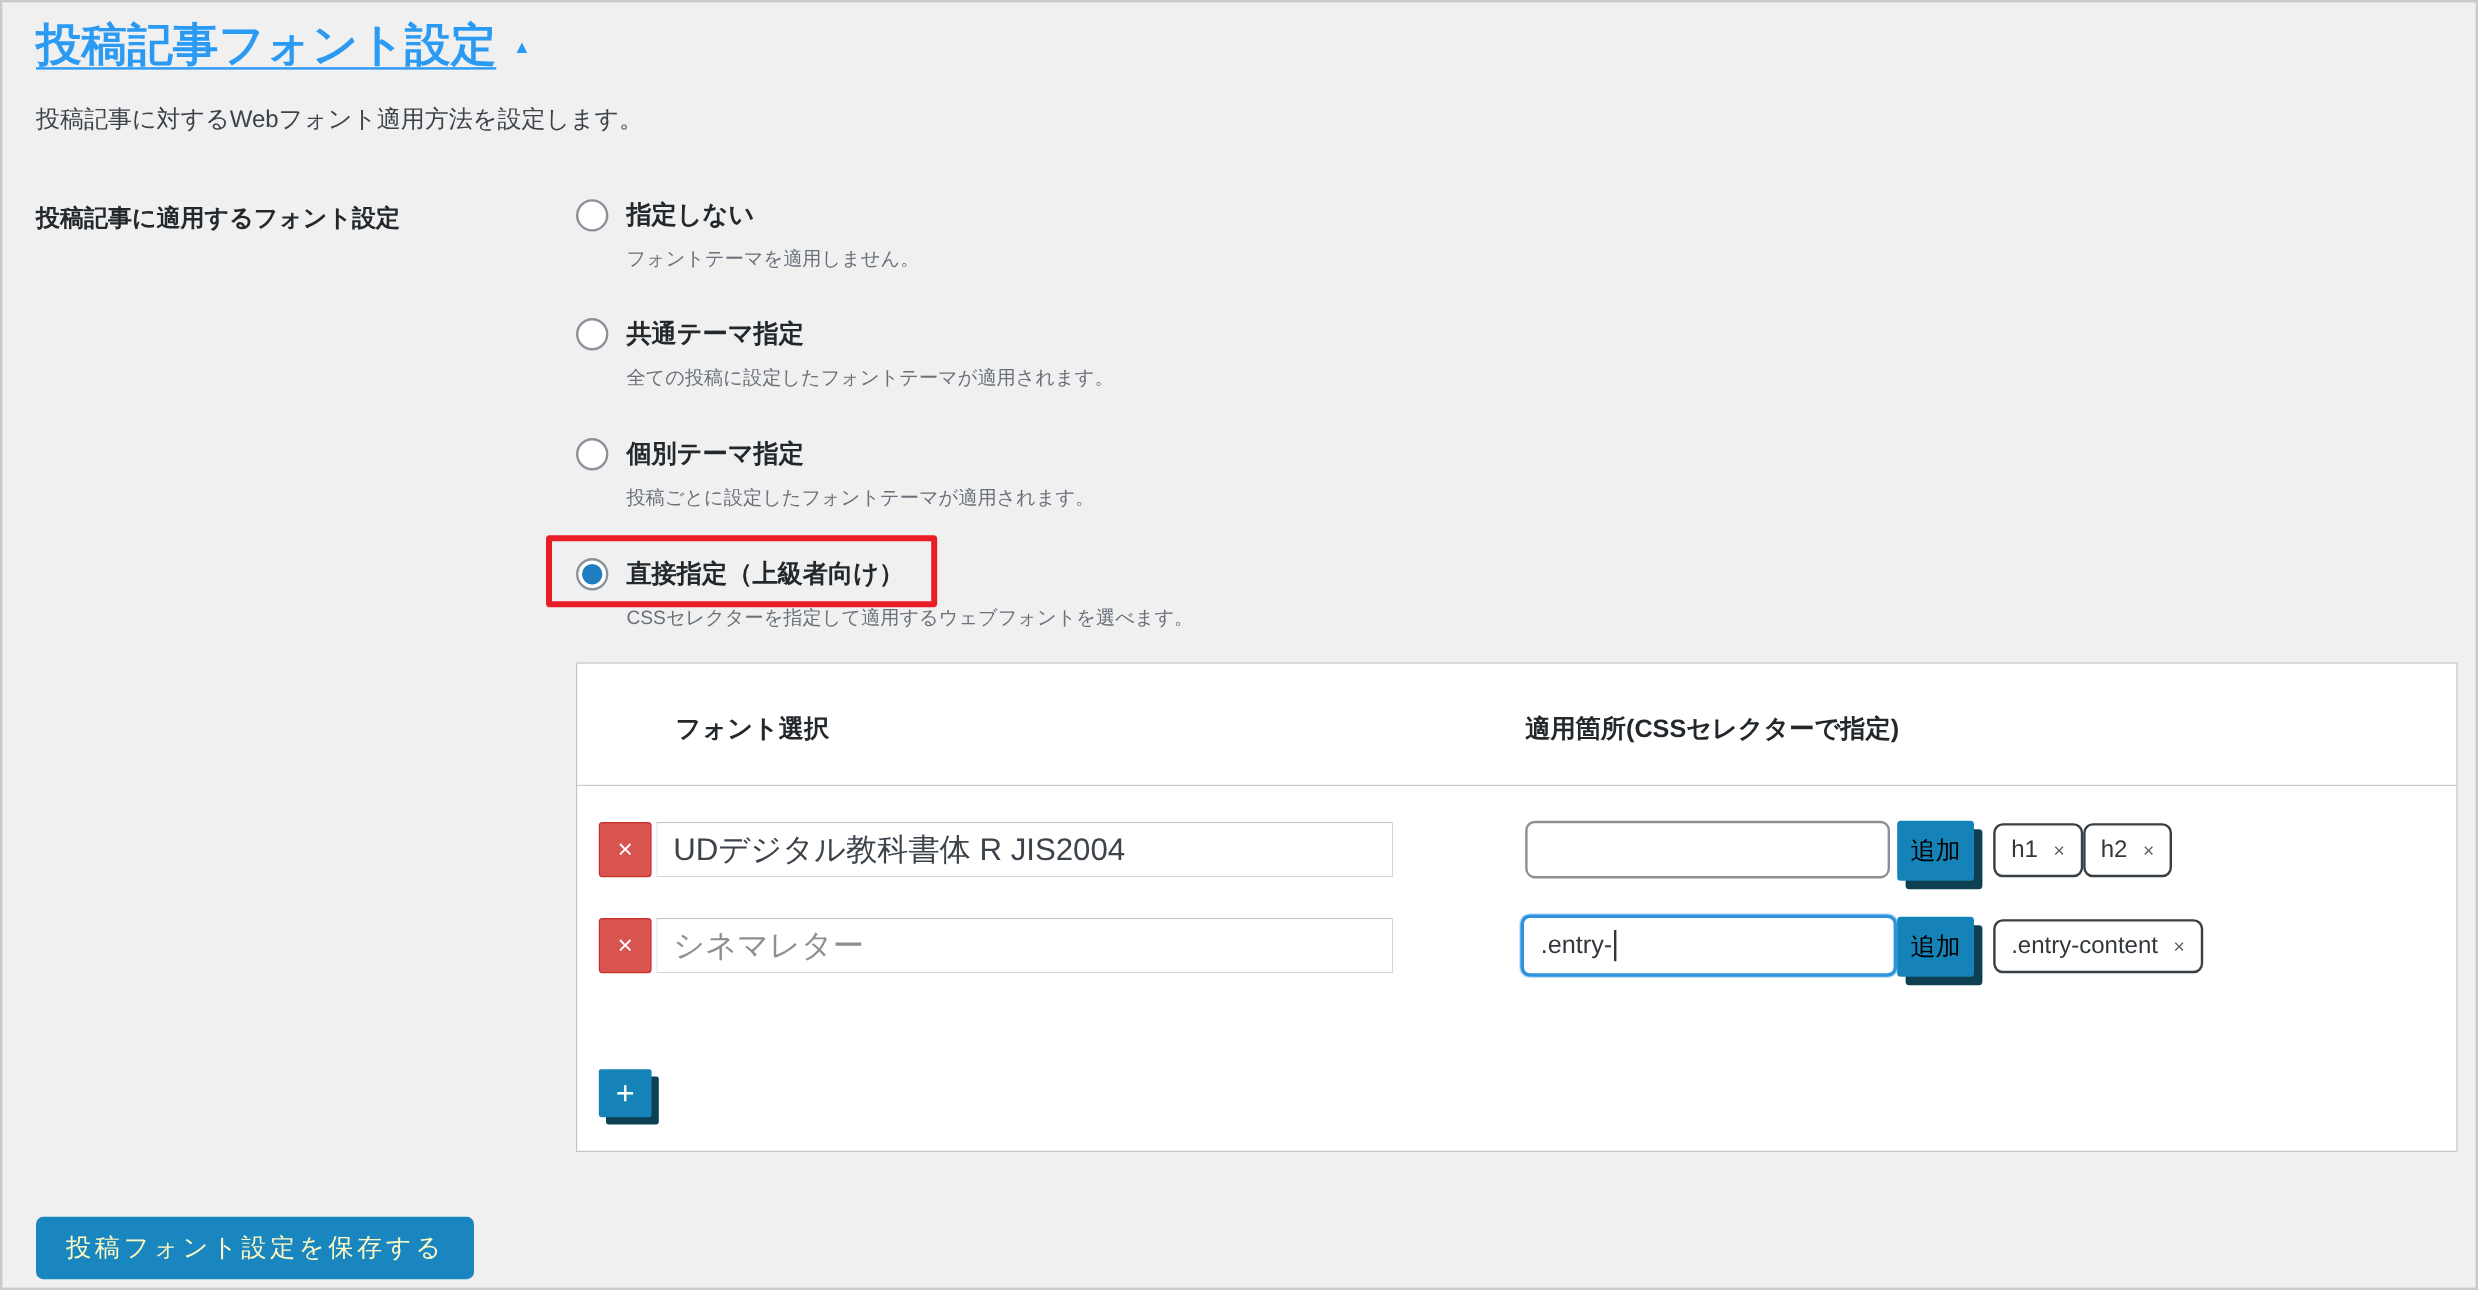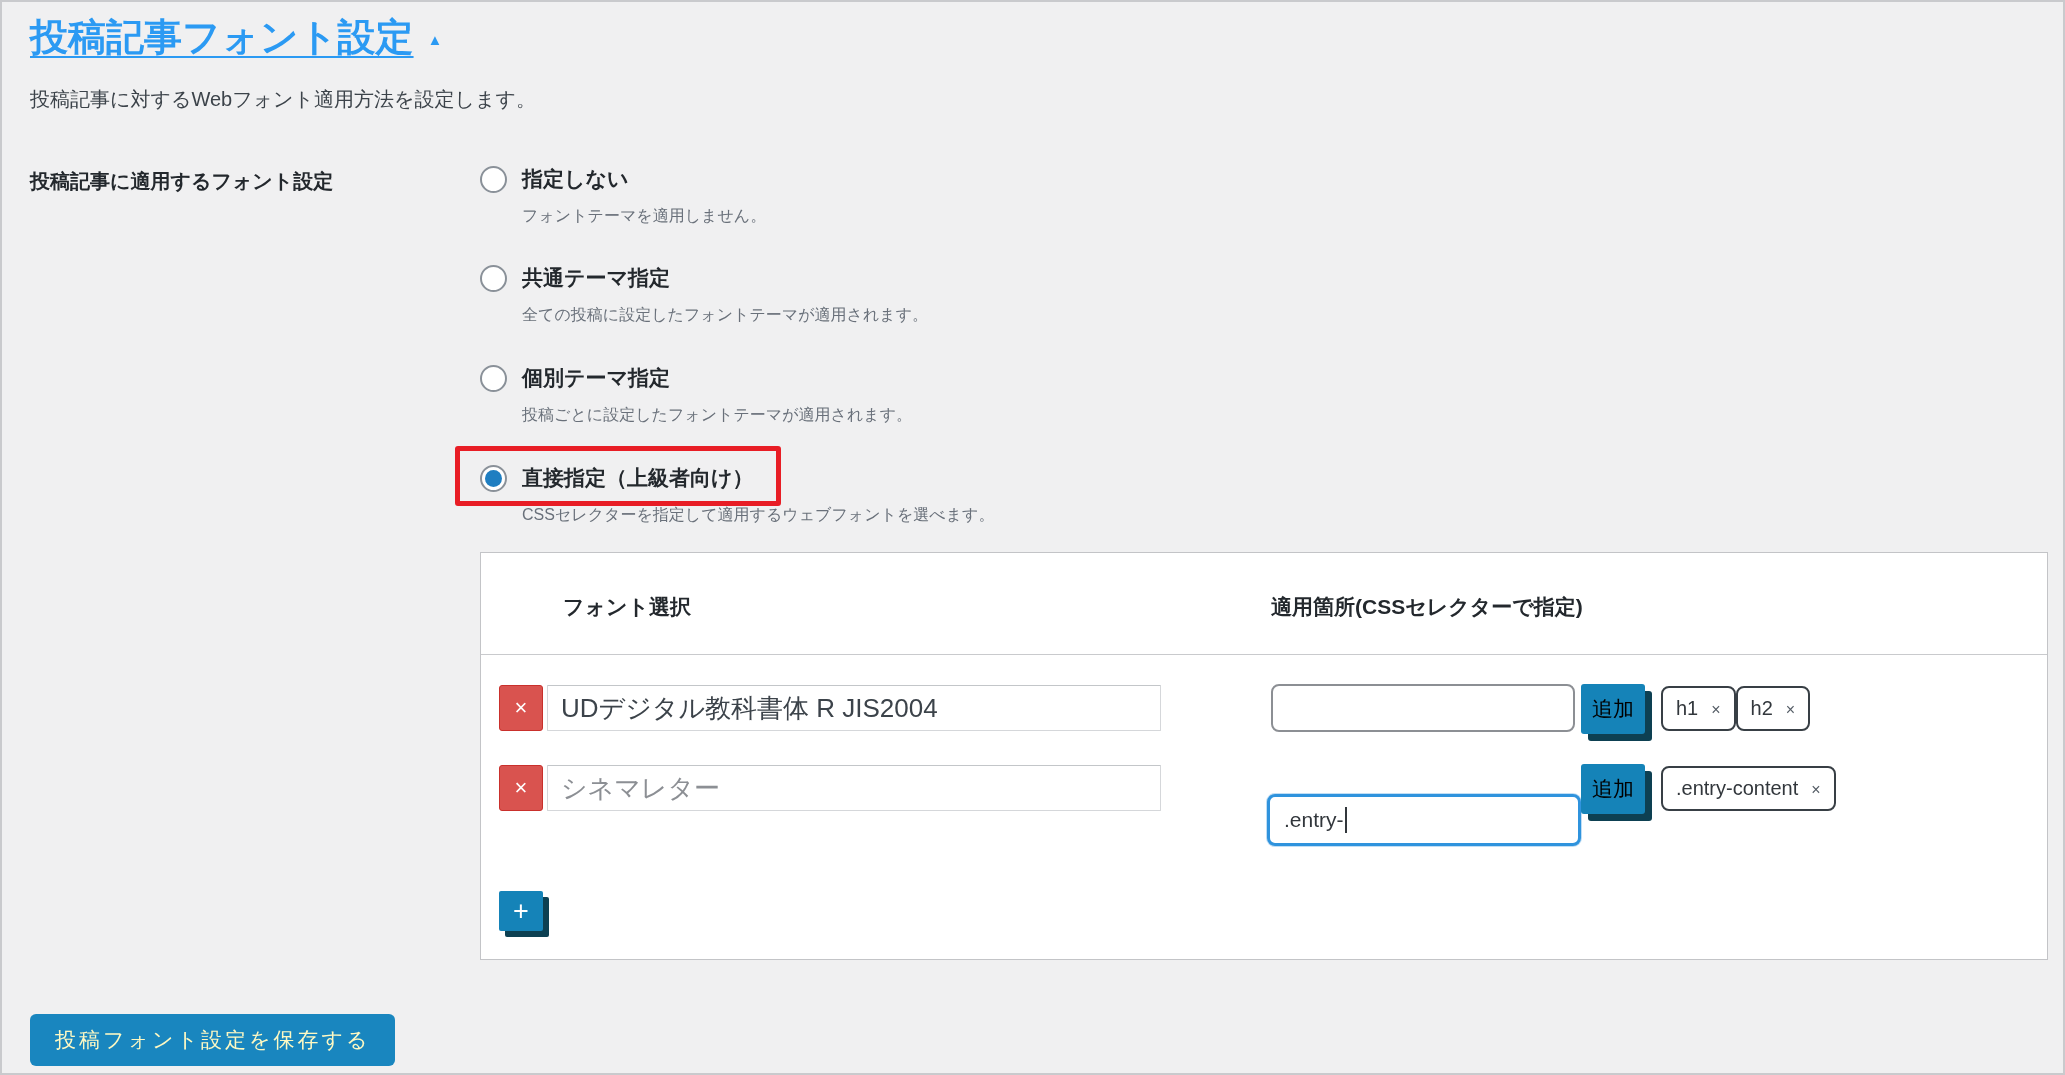--- a/index.html
+++ b/index.html
@@ -75,21 +75,21 @@
     position:absolute; left:790px; top:0; width:304px; height:48px;
     border:2px solid #8c8f94; border-radius:8px; background:#fff;
     font-size:21px; padding:0 14px; color:#32373c;
     font-family:"Liberation Sans","DejaVu Sans",sans-serif;
   }
   .sel-input-focused {
     position:absolute; left:786px; top:-2px; width:314px; height:52px;
     border:3px solid #2f93dd; border-radius:8px; background:#fff;
     box-shadow:0 0 0 1px rgba(47,147,221,.3);
     display:flex; align-items:center; padding:0 14px;
-    font-size:21px; color:#32373c; cursor:text;margin-top:32px;
+    font-size:21px; color:#32373c; cursor:text;
   }
   .caret { display:inline-block; width:2px; height:26px; background:#32373c; margin-left:1px; }
 
   .add-btn {
     position:absolute; left:1100px; top:0; height:50px; padding:0 11px;
     background:#1583b8; border:none; border-radius:3px;
     color:#000000; font-size:21px; cursor:pointer;
     box-shadow:7px 7px 0 0 #0d4052;
   }
   .chips { position:absolute; left:1180px; top:2px; display:flex; }

